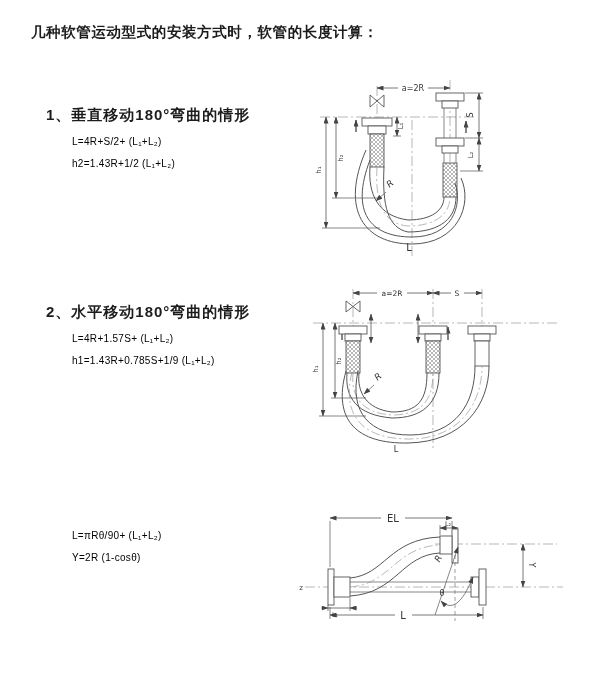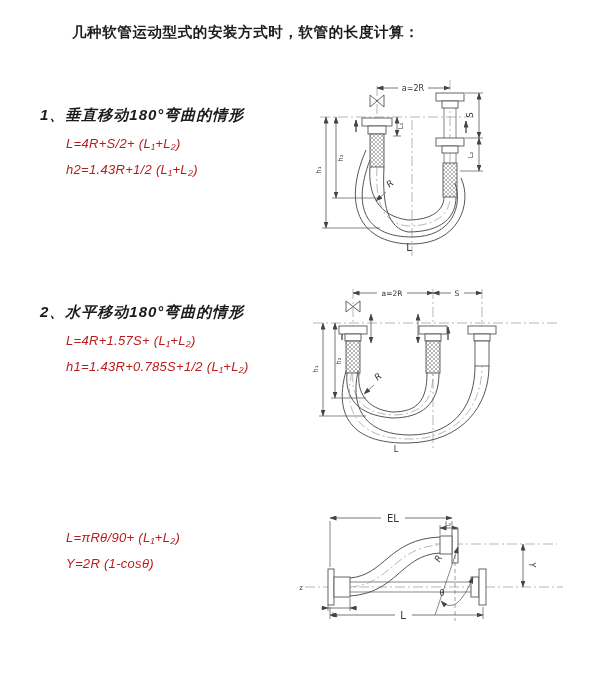--- a/index.html
+++ b/index.html
@@ -1,23 +1,23 @@
 <!DOCTYPE html>
 <html><head>
 <meta charset="utf-8">
 <style>
   html,body{margin:0;padding:0;}
   body{
     width:600px;height:675px;background:#ffffff;position:relative;overflow:hidden;
     font-family:"Liberation Sans","DejaVu Sans",sans-serif;color:#1c1c1c;
   }
-  .title{position:absolute;left:31px;top:23px;font-size:14.5px;font-weight:700;letter-spacing:.6px;margin-left:41px;}
-  .section{position:absolute;left:40px;font-style:italic;}
+  .title{position:absolute;left:31px;top:23px;font-size:14.5px;font-weight:700;letter-spacing:.6px;}
+  .section{position:absolute;left:46px;}
   .heading{font-size:15px;font-weight:700;letter-spacing:1px;}
-  .formula{font-size:13px;letter-spacing:.3px;color:#b91c1c;margin:11px 0 0 26px;white-space:pre;}
+  .formula{font-size:10px;letter-spacing:.3px;color:#000000;margin:11px 0 0 26px;white-space:pre;}
   .diag{position:absolute;}
   
   .cl{stroke:#999;stroke-width:.7;fill:none;stroke-dasharray:10 3 2 3;}
   .dim{stroke:#555;stroke-width:.8;fill:none;}
   .ext{stroke:#555;stroke-width:.7;}
   .pipe{fill:#fff;stroke:#555;stroke-width:.9;}
   .braided{fill:url(#braid);stroke:#555;stroke-width:.9;}
   .hose{fill:none;stroke:#555;stroke-width:1;}
   .hosecl{fill:none;stroke:#999;stroke-width:.7;stroke-dasharray:9 3 2 3;}
   .mov{stroke:#222;stroke-width:1.1;}
@@ -48,21 +48,21 @@
 
 <div class="section" style="top:106px">
   <div class="heading">1、垂直移动180°弯曲的情形</div>
   <div class="formula">L=4R+S/2+ (L₁+L₂)</div>
   <div class="formula">h2=1.43R+1/2 (L₁+L₂)</div>
 </div>
 
 <div class="section" style="top:303px">
   <div class="heading">2、水平移动180°弯曲的情形</div>
   <div class="formula">L=4R+1.57S+ (L₁+L₂)</div>
-  <div class="formula">h1=1.43R+0.785S+1/2 (L₁+L₂)</div>
+  <div class="formula">h1=1.43R+0.785S+1/9 (L₁+L₂)</div>
 </div>
 
 <div class="section" style="top:519px">
   <div class="formula">L=πRθ/90+ (L₁+L₂)</div>
   <div class="formula">Y=2R (1-cosθ)</div>
 </div>
 
 <svg class="diag" style="left:312px;top:70px" width="280" height="195" viewBox="0 0 280 195">
 
   <line class="cl" x1="8" y1="47" x2="162" y2="47"></line>

